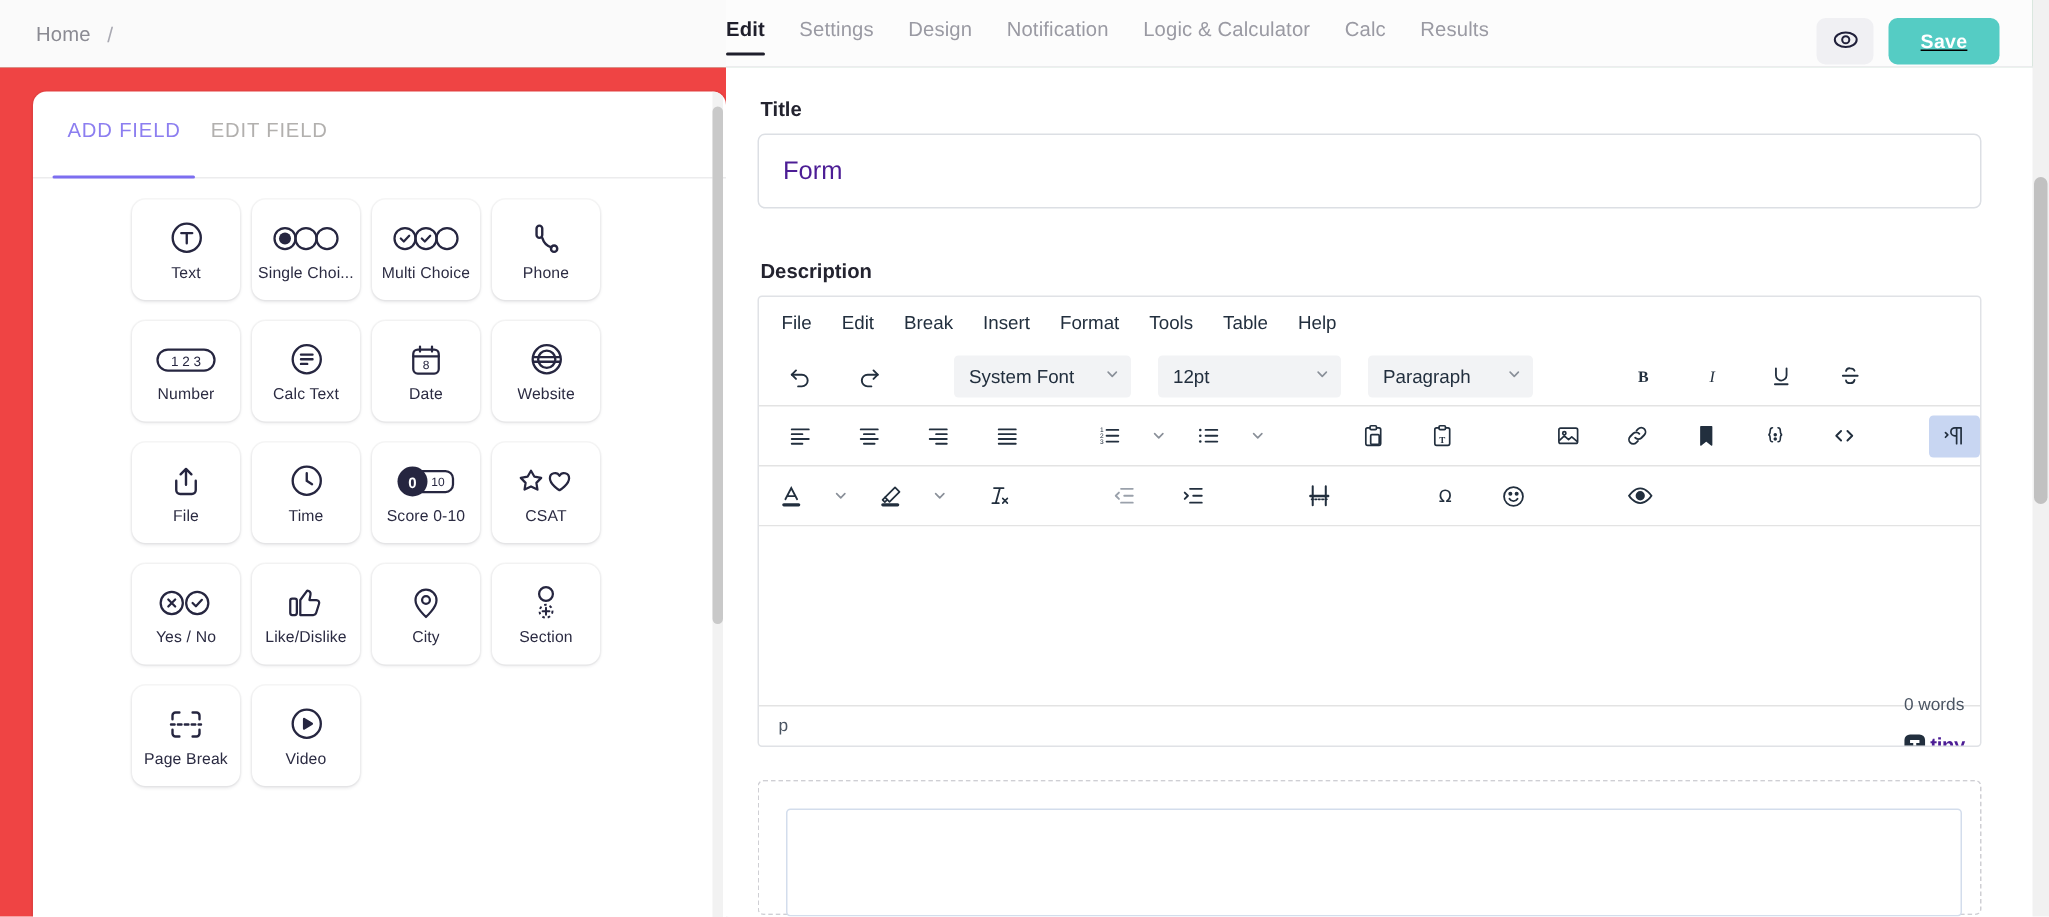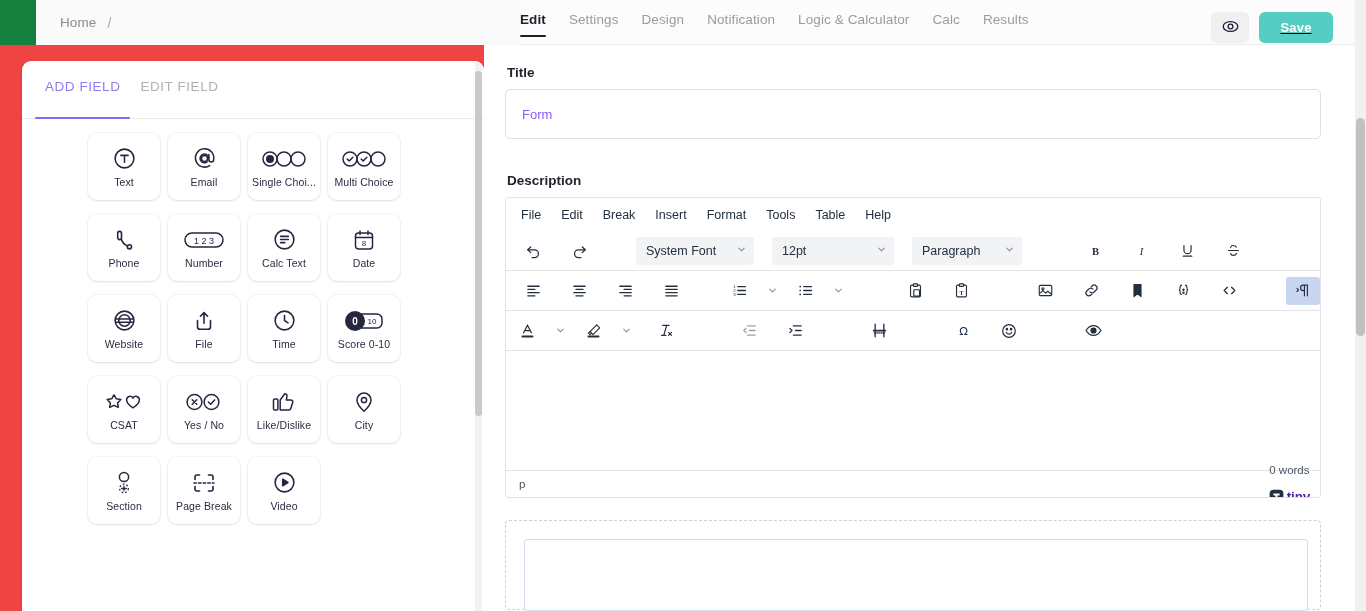--- a/index.html
+++ b/index.html
@@ -10,21 +10,21 @@
     background: #ffffff;
     font-family: "Liberation Sans", sans-serif;
     -webkit-font-smoothing: antialiased;
   }
 
   
   #topbar {
     position: absolute; top: 0; left: 0;
     width: 1355px; height: 45px;
     background: #15803d;
-    display: flex; align-items: center; padding-left: 36px;
+    display: flex; align-items: center;
   }
   #breadcrumb-zone {
     width: 484px; height: 45px;
     display: flex; align-items: center;
     padding-left: 24px;
     background: #fafafa;
   }
   .crumb {
     font-size: 13.5px; color: #8b8b93; letter-spacing: .1px;
   }
@@ -147,21 +147,21 @@
     overflow: hidden;
   }
   .form-label {
     font-size: 13.5px; font-weight: 700;
     color: #23232f; margin: 0 0 9px 2px;
   }
   #title-input {
     width: 816px; height: 50px;
     border: 1px solid #dcdfe4; border-radius: 5px;
     background: #ffffff;
-    font-size: 13px; color: #8b5cf6;
+    font-size: 17px; color: #4c1d95;
     padding: 4px 16px; outline: none;
     font-family: "Liberation Sans", sans-serif;
   }
   #desc-label { margin-top: 34px; }
 
   
   #editor {
     width: 816px; height: 301px;
     border: 1px solid #e0e2e6; border-radius: 3px;
     background: #ffffff;
@@ -302,30 +302,20 @@
       <div class="field-card">
         <span class="field-ico">
           <svg width="25" height="25" viewBox="0 0 24 24" fill="none" stroke="#262640" stroke-width="1.5">
             <circle cx="12" cy="12" r="9"></circle>
               <path d="M8.5 9h7M12 9v6.5" stroke-linecap="round"></path>
           </svg>
         </span>
         <span class="field-label">Text</span>
       </div>
 
-      <div class="field-card">
-        <span class="field-ico">
-          <svg width="25" height="25" viewBox="0 0 24 24" fill="none" stroke="#262640" stroke-width="1.5">
-            <path d="M16.2 12a4.2 4.2 0 1 0-1.2 2.9"></path>
-              <circle cx="12" cy="12" r="2.9"></circle>
-            <path d="M16.2 8.3V13a2.3 2.3 0 0 0 4.6 0A8.8 8.8 0 1 0 17 18.8" stroke-linecap="round"></path>
-          </svg>
-        </span>
-        <span class="field-label">Email</span>
-      </div>
 
       <div class="field-card">
         <span class="field-ico">
           <svg width="44" height="18" viewBox="0 0 44 18" fill="none" stroke="#262640" stroke-width="1.5">
             <circle cx="8" cy="9" r="7"></circle>
               <circle cx="8" cy="9" r="4" fill="#262640" stroke="none"></circle>
             <circle cx="22" cy="9" r="7"></circle>
               <circle cx="36" cy="9" r="7"></circle>
           </svg>
         </span>

